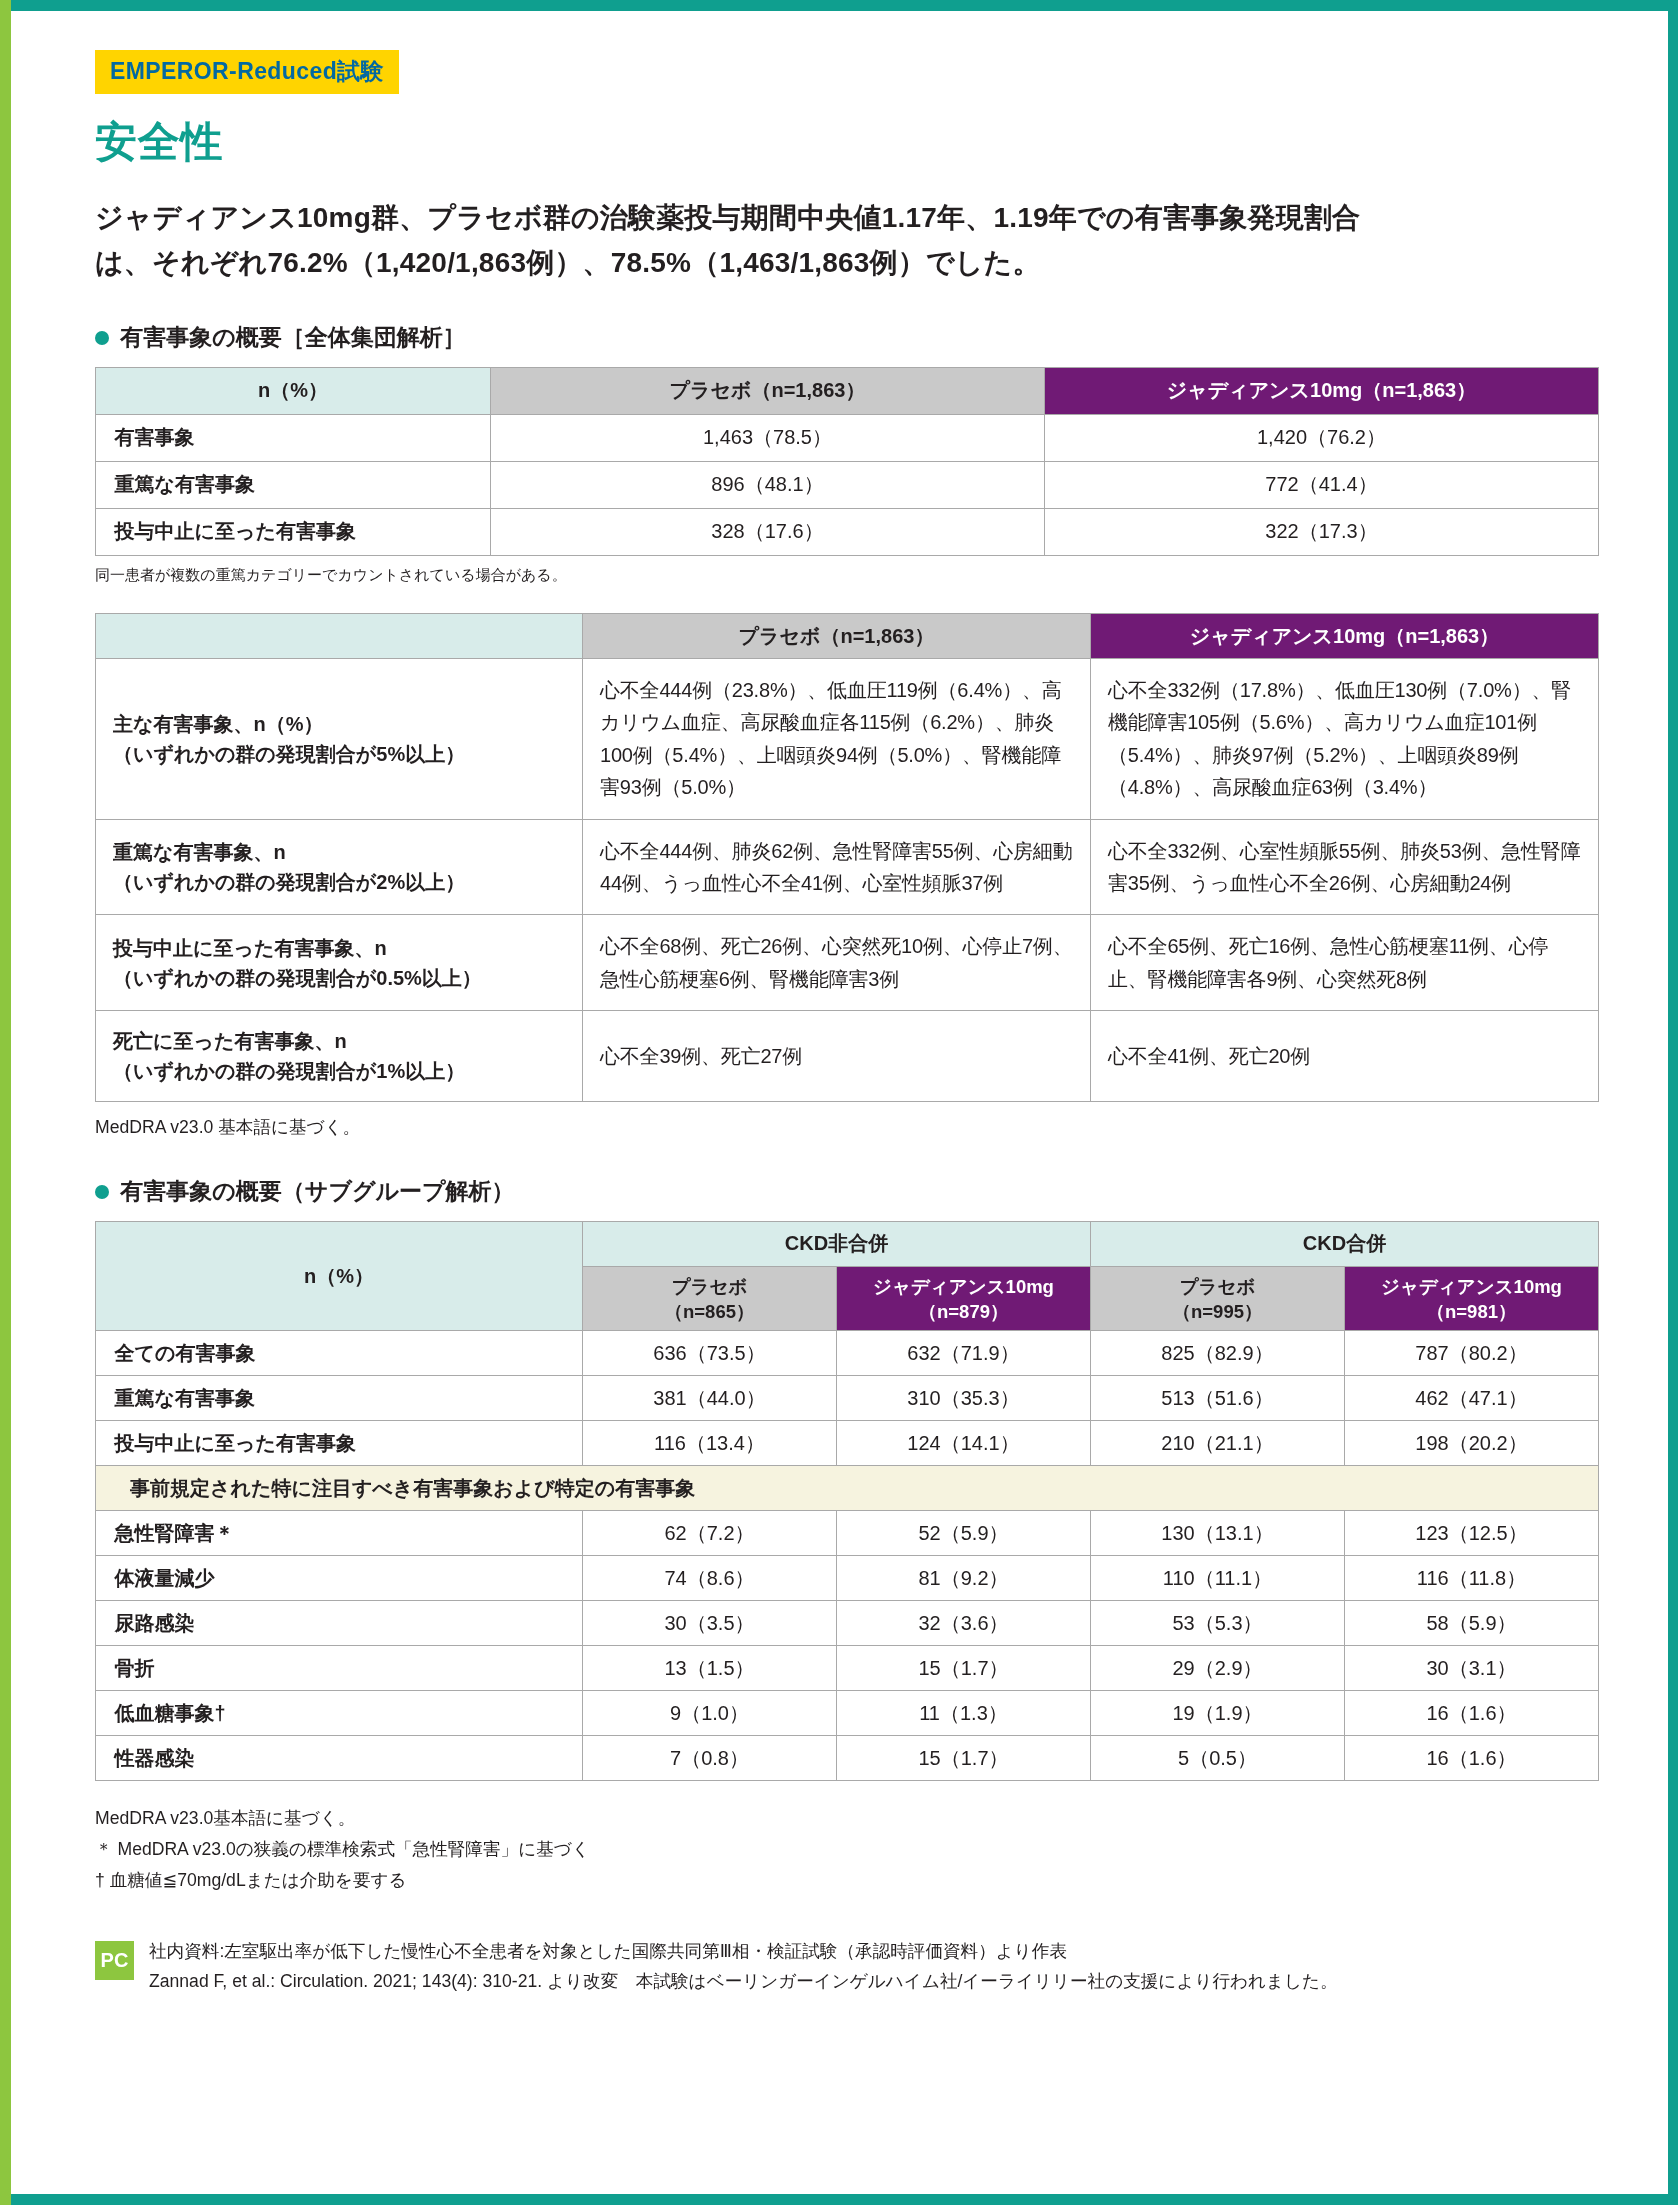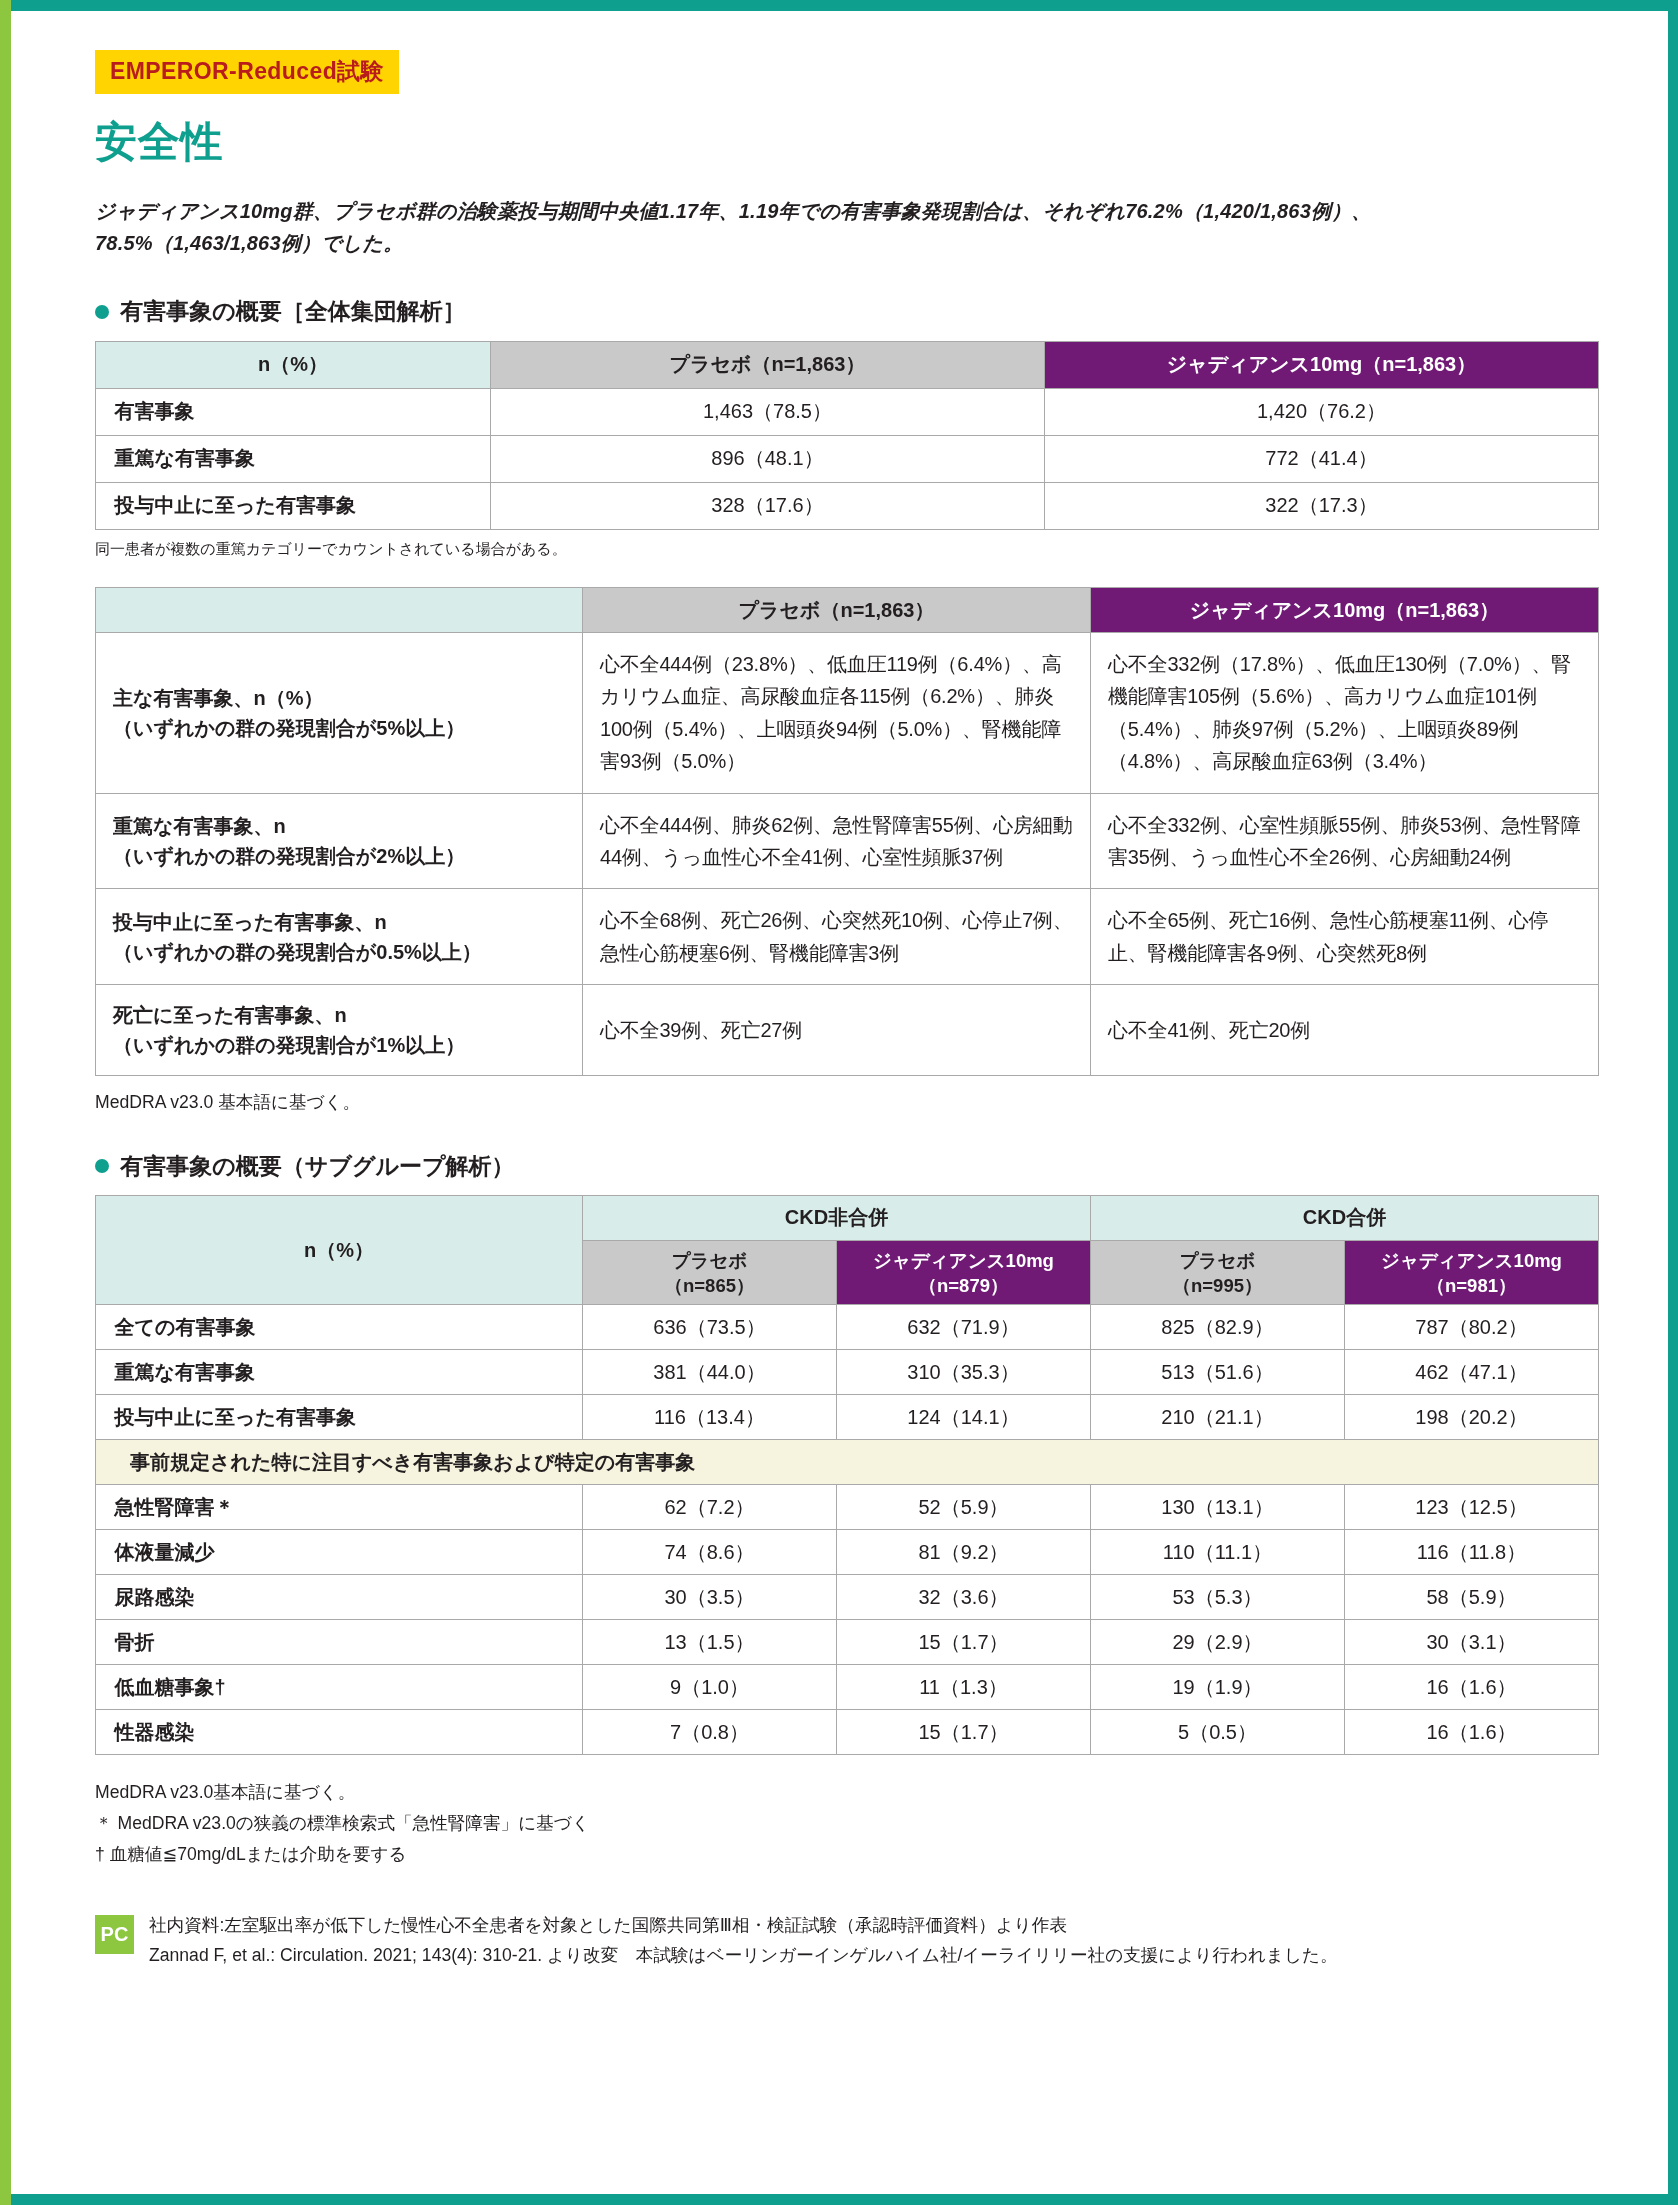--- a/index.html
+++ b/index.html
@@ -27,42 +27,41 @@
     left:-11.8px; top:-11.8px; bottom:-11.8px;
     width:11.8px;
     background:#8dc63f;
   }
   .inner {
     padding: 39px 59px 17px 59px;
   }
   .tag {
     display:inline-block;
     background:#ffd400;
-    color:#b91c1c;
+    color:#0369a1;
     font-weight:bold;
     font-size:23px;
     letter-spacing:0.4px;
     padding:5.9px 15px 6.7px 15px;
     margin-left: 25px;
   }
   h1.title {
     color:#0f9f8f;
     font-size:42px;
     font-weight:bold;
     margin: 20px 0 0 25px;
     letter-spacing:0.8px;
   }
   .lead {
     margin: 25px 0 0 25px;
-    font-size:20px;
+    font-size:28px;
     font-weight:bold;
     line-height:1.62;
     letter-spacing:0.2px;
     max-width:1310px;
-    font-style:italic;
   }
   .section-head {
     display:flex;
     align-items:center;
     margin: 37px 0 13.4px 25px;
     font-size:23px;
     font-weight:bold;
   }
   .bullet {
     width:14.3px;height:14.3px;border-radius:50%;

